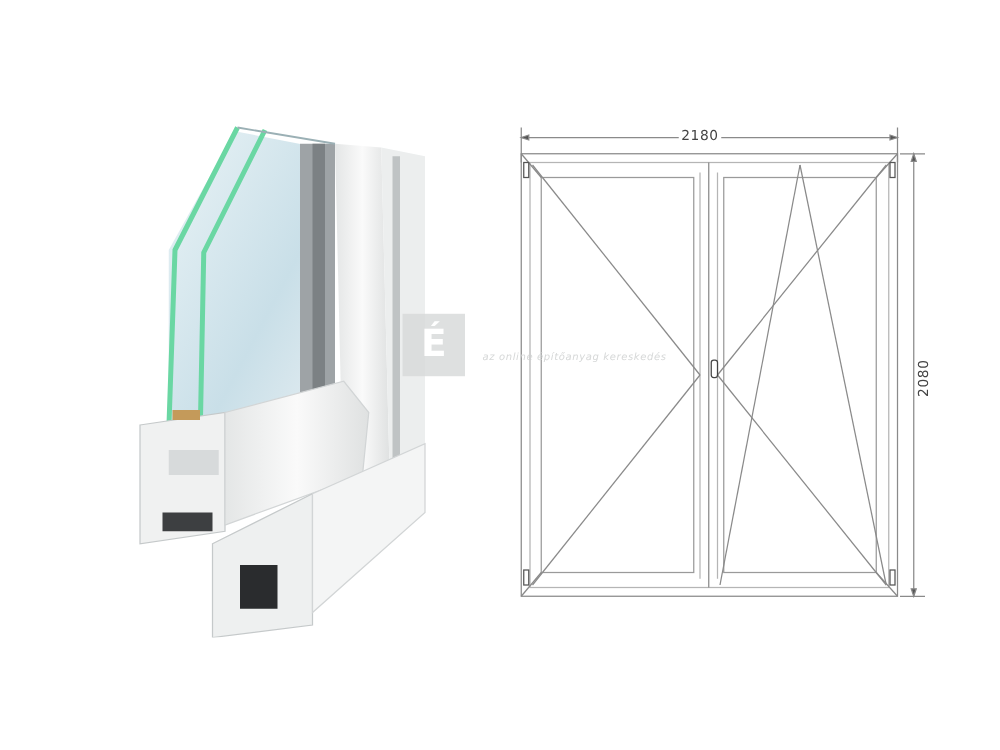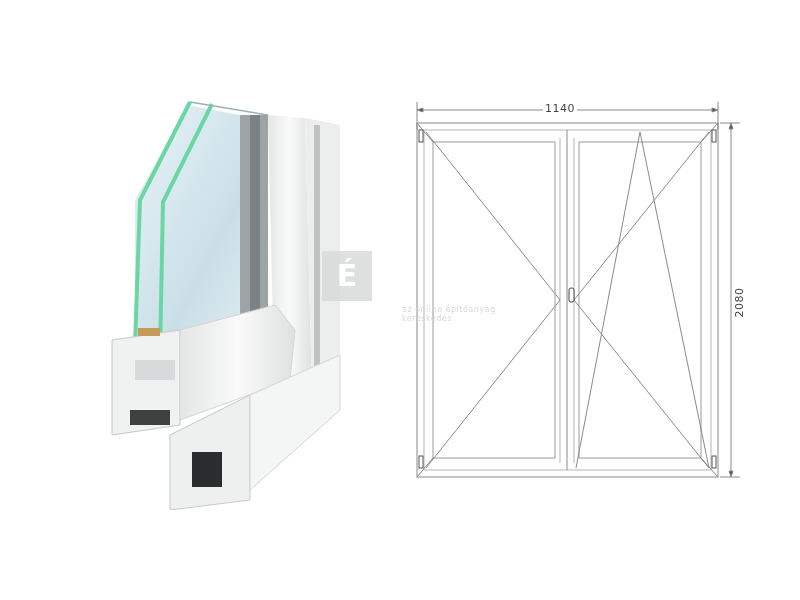--- a/index.html
+++ b/index.html
@@ -7,21 +7,21 @@
   .abs { position: absolute; }
   #profile { left: 100px; top: 90px; width: 260px; height: 420px; }
   #drawing { left: 400px; top: 90px; width: 360px; height: 400px; }
   .dim-label { font-size: 11px; color: #444; background: #fff; padding: 0 2px; letter-spacing: 0.5px; }
   #dim-w { left: 543px; top: 102px; }
   #dim-h { left: 722px; top: 296px; transform: rotate(-90deg); transform-origin: center; }
   #watermark { left: 322px; top: 251px; width: 220px; height: 50px; opacity: 0.85; }
   .wm-logo { position: absolute; left: 0; top: 0; width: 50px; height: 50px; background: #d9dbdb; }
   .wm-logo span { position: absolute; left: 0; top: 0; width: 50px; height: 50px; line-height: 50px; text-align: center; color: #fff; font-weight: bold; font-size: 30px; }
   .wm-title { position: absolute; left: 63px; top: 8px; font-size: 15px; font-weight: bold; letter-spacing: 2px; color: #d4d6d6; }
-  .wm-sub { position: absolute; left: 80px; top: 30px; font-size: 8px; color: #cfd1d1; letter-spacing: 0.5px; margin-top: 24px; }
+  .wm-sub { position: absolute; left: 64px; top: 30px; font-size: 8px; font-style: italic; color: #cfd1d1; letter-spacing: 0.5px; }
 </style>
 </head>
 <body>
 
 <div id="profile" class="abs">
   <svg width="260" height="420" viewBox="0 0 260 420">
     <defs>
       <linearGradient id="glassg" x1="0" y1="0" x2="1" y2="1">
         <stop offset="0" stop-color="#e9f3f6"></stop>
         <stop offset="0.6" stop-color="#c9dfe8"></stop>
@@ -102,21 +102,21 @@
 
     <rect x="19" y="40" width="4" height="12" fill="#fff" stroke="#555"></rect>
     <rect x="312" y="40" width="4" height="12" fill="#fff" stroke="#555"></rect>
     <rect x="19" y="366" width="4" height="12" fill="#fff" stroke="#555"></rect>
     <rect x="312" y="366" width="4" height="12" fill="#fff" stroke="#555"></rect>
 
     <rect x="169" y="198" width="5" height="14" rx="2" fill="#fff" stroke="#444"></rect>
   </svg>
 </div>
 
-<span id="dim-w" class="abs dim-label">1140</span>
+<span id="dim-w" class="abs dim-label">2180</span>
 <span id="dim-h" class="abs dim-label">2080</span>
 
 <div id="watermark" class="abs">
   <div class="wm-logo">
       <span>É</span>
     </div>
   <div class="wm-sub">az online építőanyag kereskedés</div>
 </div>
 
 </body></html>

